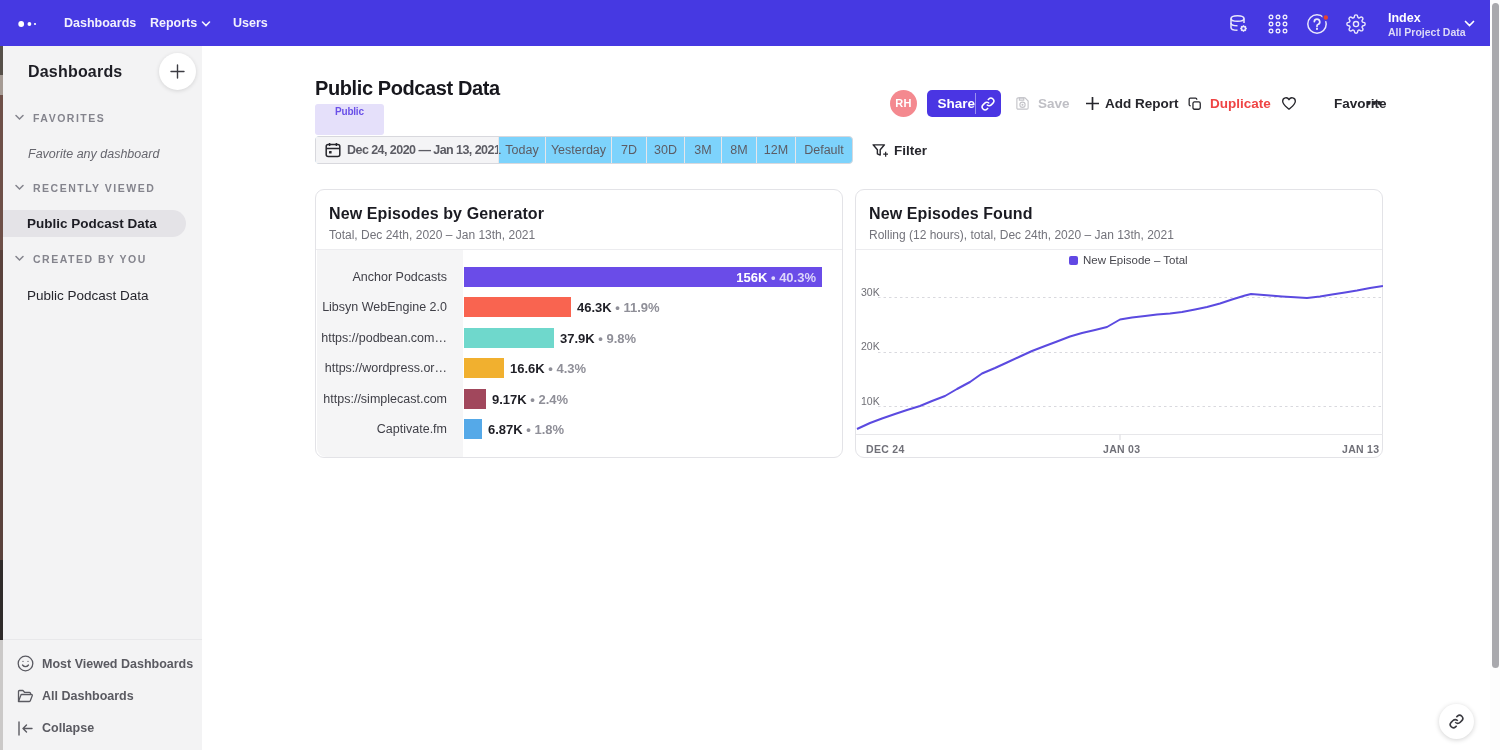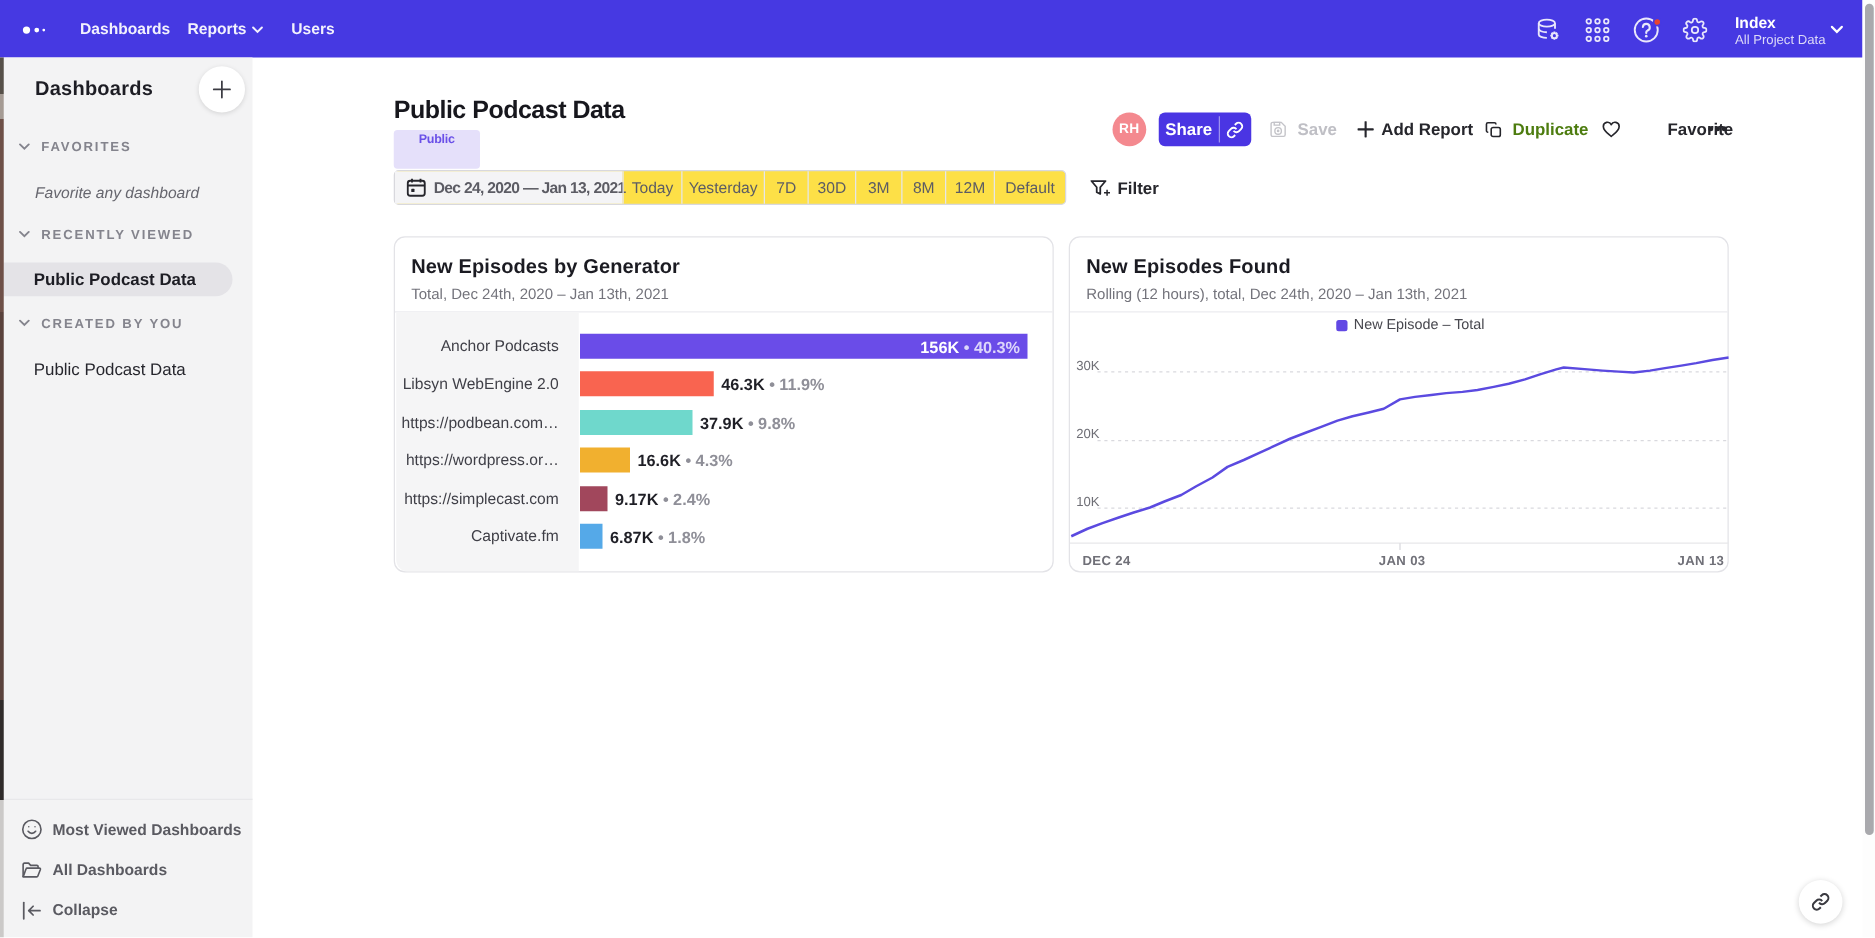--- a/index.html
+++ b/index.html
@@ -19,21 +19,21 @@
 #sidebar { left:3px; top:46px; width:199px; height:704px; background:#f3f3f4; }
 #sidebar .sec { position:absolute; left:30px; color:#84848d; font-size:10.5px; font-weight:bold; letter-spacing:1.5px; }
 #sidebar .chev { position:absolute; left:12px; }
 .item { position:absolute; left:24px; font-size:13.5px; color:#26262d; }
 #pill { position:absolute; left:0; top:164px; width:183px; height:27px; background:#e4e3e7; border-radius:0 14px 14px 0; }
 .botitem { position:absolute; left:39px; font-size:12.5px; font-weight:bold; color:#5a5a61; }
 
 h1 { position:absolute; left:315px; top:77px; font-size:20px; color:#17171d; letter-spacing:-0.4px; }
 #pubpill { left:315px; top:104px; padding:0 20px; height:31px; line-height:15px; background:#e5e0fa; border-radius:3px; color:#6a50e8; font-size:10px; font-weight:bold; letter-spacing:-0.2px; }
 
-#datebar { left:315px; top:136px; width:538px; height:28px; border:1px solid #d8d8dd; border-radius:4px; background:#fde047; display:flex; }
+#datebar { left:315px; top:136px; width:538px; height:28px; border:1px solid #d8d8dd; border-radius:4px; background:#7dd3fc; display:flex; }
 #datebar .seg { height:100%; line-height:26px; text-align:center; color:#5c5c64; font-size:12.5px; border-left:1px solid #e6e6ea; white-space:nowrap; }
 #dateseg { background:#f4f4f6; border-left:none !important; color:#26262c; font-weight:bold; font-size:12px; letter-spacing:-0.55px; display:flex; align-items:center; white-space:nowrap; }
 
 .card { position:absolute; top:189px; width:528px; height:269px; background:#fff; border:1px solid #e3e3e7; border-radius:9px; }
 .ctitle { position:absolute; left:13px; top:15px; font-size:16px; font-weight:bold; color:#1b1b22; letter-spacing:.1px; }
 .csub { position:absolute; left:13px; top:38px; font-size:12px; color:#73737b; }
 .cdiv { position:absolute; left:0; top:59px; width:100%; height:1px; background:#ececef; }
 </style>
 </head>
 <body>
@@ -74,21 +74,21 @@
     <circle cx="11" cy="11" r="9.2" fill="none" stroke="#e9e7fb" stroke-width="1.5"></circle>
     <path d="M8.3 8.6 a2.75 2.75 0 1 1 3.6 2.9 c-.75.27-.9.8-.9 1.5 v.4" fill="none" stroke="#e9e7fb" stroke-width="1.7" stroke-linecap="round"></path>
     <circle cx="11" cy="15.9" r="1.05" fill="#e9e7fb"></circle>
     <circle cx="19.8" cy="4.6" r="2.9" fill="#e8432d" stroke="#4639e2" stroke-width="1.3"></circle>
   </svg>
   <svg class="abs" style="left:1346px;top:14px;" width="20" height="20" viewBox="0 0 24 24" fill="none" stroke="#e9e7fb" stroke-width="1.7">
     <circle cx="12" cy="12" r="3.1"></circle>
     <path d="M19.4 15a1.65 1.65 0 0 0 .33 1.82l.06.06a2 2 0 1 1-2.83 2.83l-.06-.06a1.65 1.65 0 0 0-1.82-.33 1.65 1.65 0 0 0-1 1.51V21a2 2 0 1 1-4 0v-.09A1.65 1.65 0 0 0 9 19.4a1.65 1.65 0 0 0-1.82.33l-.06.06a2 2 0 1 1-2.83-2.83l.06-.06a1.65 1.65 0 0 0 .33-1.82 1.65 1.65 0 0 0-1.51-1H3a2 2 0 1 1 0-4h.09A1.65 1.65 0 0 0 4.6 9a1.65 1.65 0 0 0-.33-1.82l-.06-.06a2 2 0 1 1 2.83-2.83l.06.06a1.65 1.65 0 0 0 1.82.33H9a1.65 1.65 0 0 0 1-1.51V3a2 2 0 1 1 4 0v.09a1.65 1.65 0 0 0 1 1.51 1.65 1.65 0 0 0 1.82-.33l.06-.06a2 2 0 1 1 2.83 2.83l-.06.06a1.65 1.65 0 0 0-.33 1.82V9a1.65 1.65 0 0 0 1.51 1H21a2 2 0 1 1 0 4h-.09a1.65 1.65 0 0 0-1.51 1z"></path>
   </svg>
   <span class="abs" style="left:1388px;top:11px;color:#fff;font-size:12.5px;font-weight:bold;">Index</span>
-  <span class="abs" style="left:1388px;top:26px;color:#dcd9f7;font-size:10.5px;font-weight:normal;">All Project Data</span>
+  <span class="abs" style="left:1388px;top:26px;color:#dcd9f7;font-size:10.5px;font-weight:bold;">All Project Data</span>
   <svg class="abs" style="left:1464px;top:20px;" width="11" height="8" viewBox="0 0 11 8">
       <path d="M1.5 1.5 L5.5 5.5 L9.5 1.5" stroke="#fff" stroke-width="1.7" fill="none" stroke-linecap="round"></path>
     </svg>
 </div>
 <div class="abs" id="sbtrack"></div>
 <div class="abs" id="sbthumb"></div>
 
 <div class="abs" id="sidebar">
   <div class="abs" style="left:25px;top:17px;font-size:16px;font-weight:bold;color:#1d1d24;letter-spacing:.2px;">Dashboards</div>
   <div class="abs" style="left:156px;top:7px;width:37px;height:37px;border-radius:50%;background:#fff;box-shadow:0 1px 4px rgba(0,0,0,.13);"></div>
@@ -133,42 +133,42 @@
       <path d="M15 8.5 H6 M9.5 5 L6 8.5 L9.5 12" stroke-linecap="round" stroke-linejoin="round"></path>
     </svg>
   <div class="botitem" style="top:675px;">Collapse</div>
 </div>
 
 <h1>Public Podcast Data</h1>
 <div class="abs" id="pubpill">Public</div>
 
 <div class="abs" style="left:890px;top:90px;width:27px;height:27px;border-radius:50%;background:#f4898f;color:#fff;font-size:11px;font-weight:bold;text-align:center;line-height:27px;letter-spacing:.3px;">RH</div>
 <div class="abs" style="left:927px;top:90px;width:74px;height:27px;border-radius:5px;background:#4a35e3;"></div>
-<div class="abs" style="left:927px;top:90px;width:48px;height:16px;color:#fff;font-size:13.5px;font-weight:bold;text-align:center;line-height:27px;">Share</div>
+<div class="abs" style="left:927px;top:90px;width:48px;height:16px;color:#fff;font-size:13.5px;font-weight:bold;text-align:right;line-height:27px;">Share</div>
 <div class="abs" style="left:975px;top:93px;width:1px;height:21px;background:rgba(255,255,255,.45);"></div>
 <svg class="abs" style="left:981px;top:97px;" width="14" height="14" viewBox="0 0 24 24" fill="none" stroke="#fff" stroke-width="2.6">
     <path d="M10 13a5 5 0 0 0 7.54.54l3-3a5 5 0 0 0-7.07-7.07l-1.72 1.71"></path>
     <path d="M14 11a5 5 0 0 0-7.54-.54l-3 3a5 5 0 0 0 7.07 7.07l1.71-1.71"></path>
   </svg>
 <svg class="abs" style="left:1015px;top:96px;" width="15" height="15" viewBox="0 0 24 24" fill="none" stroke="#c4c4c9" stroke-width="1.8">
     <path d="M3 5 a2 2 0 0 1 2-2 h11 l5 5 v11 a2 2 0 0 1-2 2 H5 a2 2 0 0 1-2-2z"></path>
     <circle cx="12" cy="14" r="4.2"></circle>
     <circle cx="12" cy="14" r="0.8" fill="#c4c4c9"></circle>
     <path d="M7 3 h7 v3.5 h-7z" fill="none"></path>
   </svg>
 <span class="abs" style="left:1038px;top:96px;font-size:13.5px;font-weight:bold;color:#bfbfc5;">Save</span>
 <svg class="abs" style="left:1086px;top:97px;" width="13" height="13" viewBox="0 0 13 13">
     <path d="M6.5 .5 v12 M.5 6.5 h12" stroke="#26262c" stroke-width="1.7" stroke-linecap="round"></path>
   </svg>
 <span class="abs" style="left:1105px;top:96px;font-size:13.5px;font-weight:bold;color:#26262c;">Add Report</span>
 <svg class="abs" style="left:1188px;top:97px;" width="14" height="14" viewBox="0 0 24 24" fill="none" stroke="#26262c" stroke-width="2.2">
     <rect x="8.5" y="8.5" width="12.5" height="12.5" rx="2.5"></rect>
     <path d="M4.5 15 H4 a2 2 0 0 1-2-2 V4 a2 2 0 0 1 2-2 h9 a2 2 0 0 1 2 2 v.5"></path>
   </svg>
-<span class="abs" style="left:1210px;top:96px;font-size:13.5px;font-weight:bold;color:#4d7c0f;">Duplicate</span>
+<span class="abs" style="left:1210px;top:96px;font-size:13.5px;font-weight:bold;color:#ef4444;">Duplicate</span>
 <svg class="abs" style="left:1281px;top:96px;" width="16" height="15" viewBox="0 0 24 22" fill="none" stroke="#26262c" stroke-width="2">
     <path d="M12 19.5 C8 16 2.5 12.5 2.5 7.5 a5 5 0 0 1 9.5-2.2 A5 5 0 0 1 21.5 7.5 c0 5-5.5 8.5-9.5 12z" stroke-linejoin="round"></path>
   </svg>
 <span class="abs" style="left:1304px;top:96px;font-size:13.5px;font-weight:bold;color:#26262c;padding-left:30px;">Favorite</span>
 <svg class="abs" style="left:1366px;top:100px;" width="16" height="6" viewBox="0 0 16 6">
     <circle cx="2.6" cy="3" r="2" fill="#26262c"></circle>
     <circle cx="8" cy="3" r="2" fill="#26262c"></circle>
     <circle cx="13.4" cy="3" r="2" fill="#26262c"></circle>
   </svg>
 

